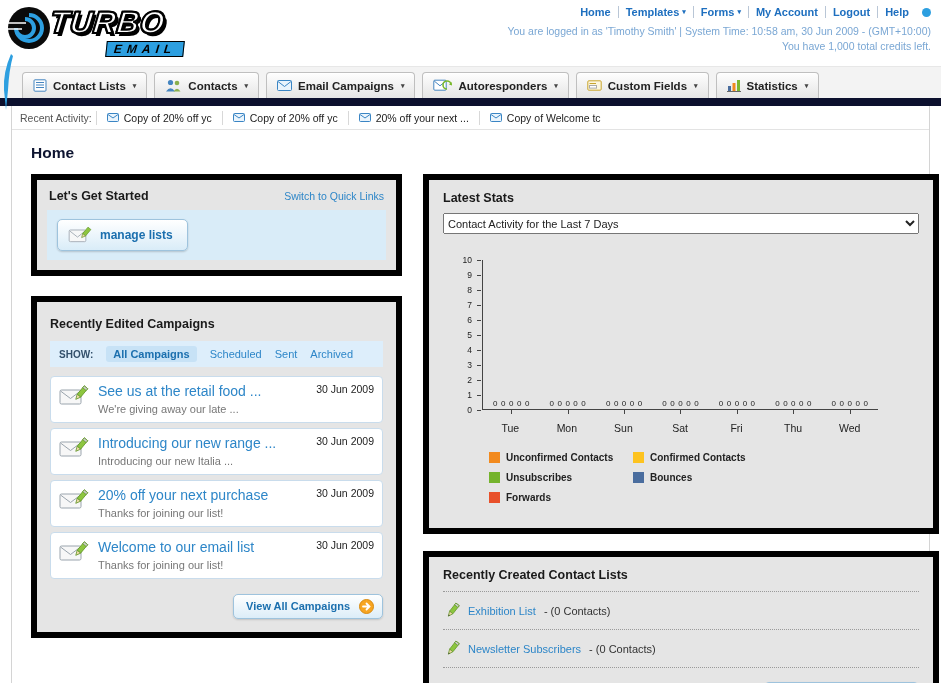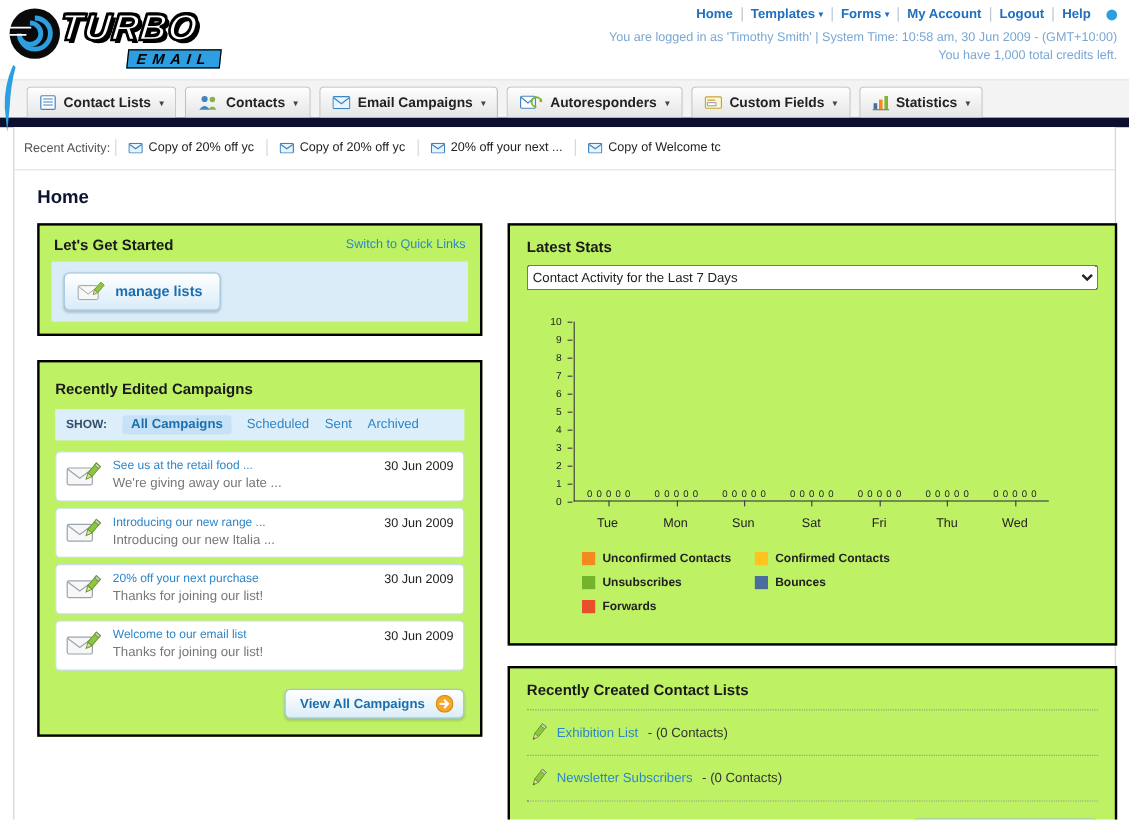--- a/index.html
+++ b/index.html
@@ -25,50 +25,50 @@
 
   
   .tabbar { margin-top:2px; background:#f3f3f3; border-top:1px solid #e7e7e7; padding:0 0 0 22px; display:flex; gap:7px; align-items:flex-end; height:32px; }
   .nav-tab { display:inline-flex; align-items:center; gap:6px; height:26px; padding:0 10px; font-weight:bold; font-size:11.5px; color:#222; border:1px solid #bfbfbf; border-bottom:none; border-radius:4px 4px 0 0; background:linear-gradient(#fefefe,#e5e5e5); box-shadow:inset 0 1px 0 #fff; cursor:pointer; }
   .nt-caret { font-size:7px; color:#444; margin-left:1px; }
   .nt-icon { display:inline-flex; align-items:center; }
   .darkbar { height:8px; background:#0c102e; }
 
   
   .frame { margin:0 11px; background:#fff; border:solid #d4d4d4; border-width:0 1px 1px; min-height:556px; padding-bottom:16px; }
-  .activity { display:flex; align-items:center; padding:0 8px; border-bottom:1px solid #e3e3e3; font-size:10.5px; color:#444; height:36px; }
+  .activity { display:flex; align-items:center; padding:0 8px; border-bottom:1px solid #e3e3e3; font-size:10.5px; color:#444; height:24px; }
   .act-label { color:#555; padding-right:4px; }
   .act-item { display:inline-flex; align-items:center; gap:5px; padding:0 10px; border-left:1px solid #d8d8d8; color:#222; cursor:pointer; height:14px; }
   .act-env { display:inline-flex; }
   .page-title { margin:14px 0 12px 19px; font-size:15.5px; font-weight:bold; color:#0d1430; }
 
   .columns { display:flex; padding:0 16px 0 19px; gap:21px; align-items:flex-start; }
   .col-left { width:371px; flex:none; }
   .col-right { flex:1; }
-  .panel { border:2px solid #000000; background:#bef264; }
+  .panel { border:6px solid #000000; background:#e5e5e5; }
   .panel-title { font-size:12.5px; font-weight:bold; color:#1a1a1a; }
 
   
   .gs-head { display:flex; justify-content:space-between; align-items:center; padding:9px 12px 7px; }
   .quick-link { font-size:10.5px; color:#2d86c8; }
   .gs-body { margin:0 10px 10px; background:#d9ecf8; padding:9px 10px; display:flex; gap:16px; }
   .big-btn { display:inline-flex; align-items:center; gap:8px; border:1px solid #9ec3dd; border-radius:5px; background:linear-gradient(#ffffff,#d9ecf8); padding:5px 14px 5px 10px; color:#1b6fae; font-weight:bold; font-size:12px; font-family:"Liberation Sans",sans-serif; cursor:pointer; box-shadow:0 1px 2px rgba(0,0,0,0.18); }
 
   
   .camp { margin-top:20px; }
   .pt-pad { margin:15px 13px 10px; }
   .show-tabs { margin:0 13px; background:#ddeefb; padding:5px 9px; display:flex; align-items:center; gap:13px; font-size:11px; }
   .show-label { font-size:10px; font-weight:bold; color:#33506b; }
   .show-tab { color:#2d86c8; }
   .show-tab.sel { font-weight:bold; color:#1b6fae; background:#c7e2f6; padding:2px 7px; border-radius:3px; }
   #camp-items { margin:9px 13px 0; }
   .camp-item { border:1px solid #c9dcec; border-radius:4px; padding:5px 8px; margin-bottom:5px; display:flex; align-items:flex-start; gap:9px; min-height:42px; cursor:pointer; background:#fff; }
   .camp-icon { margin-top:1px; display:inline-flex; }
   .camp-text { display:flex; flex-direction:column; line-height:1.4; }
-  .camp-title { color:#2d86c8; font-size:10px; }
+  .camp-title { color:#2d86c8; font-size:14px; }
   .camp-sub { color:#777; font-size:11px; }
   .camp-date { margin-left:auto; font-size:10.5px; color:#222; padding-top:1px; white-space:nowrap; }
   .panel-foot { text-align:right; padding:10px 13px 13px; }
   .small-btn { display:inline-flex; align-items:center; gap:9px; border:1px solid #9ec3dd; border-radius:5px; background:linear-gradient(#ffffff,#dcedf8); padding:4px 8px 4px 12px; color:#1b6fae; font-weight:bold; font-size:11px; font-family:"Liberation Sans",sans-serif; cursor:pointer; box-shadow:0 1px 2px rgba(0,0,0,0.15); }
 
   
   .stats { padding:11px 14px 6px; }
   .stats-select { width:100%; margin-top:8px; font-size:11px; height:21px; color:#222; font-family:"Liberation Sans",sans-serif; }
   .chart { margin:26px 0 0 8px; width:434px; height:178px; position:relative; }
   .yaxis { position:absolute; left:0; top:0; width:30px; height:150px; }

